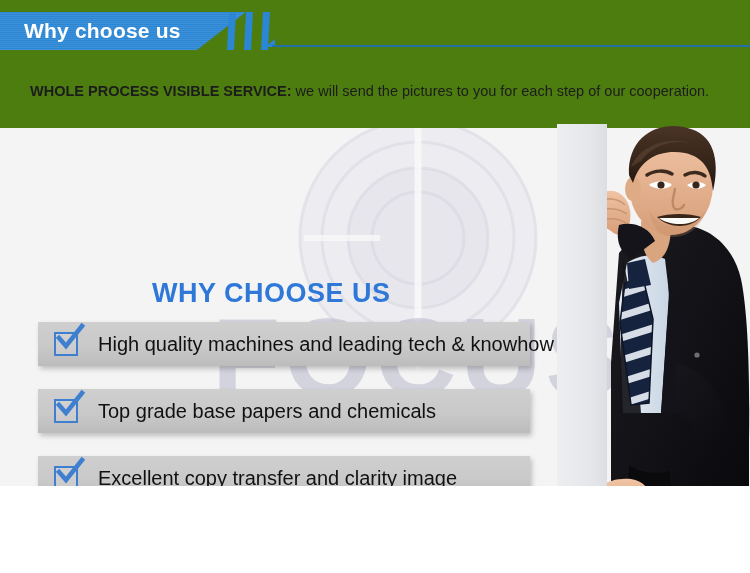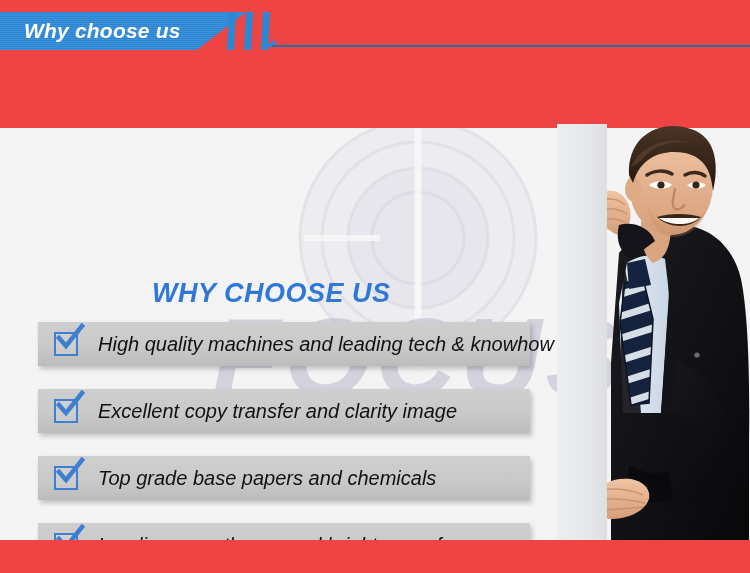--- a/index.html
+++ b/index.html
@@ -7,24 +7,23 @@
     margin: 0;
     padding: 0;
     background: #ffffff;
   }
   body {
     font-family: "Liberation Sans", sans-serif;
   }
   #page {
     position: relative;
     width: 750px;
-    height: 573px;
-    background: #ef4444;
+    height: 486px;
+    background: #4d7c0f;
     overflow: hidden;
-    font-style: italic;
   }
 
   
   .banner-wrap {
     position: absolute;
     left: 0;
     top: 12px;
     width: 750px;
     height: 38px;
   }
@@ -224,20 +223,21 @@
   <div class="banner-wrap">
     <div class="banner-block"></div>
     <div class="stripe s1"></div>
     <div class="stripe s2"></div>
     <div class="stripe s3"></div>
     <div class="banner-title">Why choose us</div>
   </div>
   <div class="banner-rule-tip"></div>
   <div class="banner-rule"></div>
 
+  <p class="intro"><b>WHOLE PROCESS VISIBLE SERVICE:</b><span> we will send the pictures to you for each step of our cooperation.</span></p>
 
   <div class="panel">
 
     <svg class="wm wm-logo" viewBox="0 0 300 300">
       <g fill="none" stroke="#b8b8cc" stroke-width="3" opacity="0.55">
         <circle cx="150" cy="150" r="118"></circle>
         <circle cx="150" cy="150" r="96"></circle>
         <circle cx="150" cy="150" r="70"></circle>
         <circle cx="150" cy="150" r="46"></circle>
       </g>
@@ -264,30 +264,30 @@
         </span>
         <span class="row-label">High quality machines and leading tech &amp; knowhow</span>
       </div>
 
       <div class="row">
         <span class="cbox">
           <svg viewBox="0 0 30 28">
               <path d="M4 13 L11 21 L27 1" fill="none" stroke="#3f7fd0" stroke-width="4.5" stroke-linecap="square"></path>
             </svg>
         </span>
-        <span class="row-label">Excellent copy transfer and clarity image</span>
+        <span class="row-label">Top grade base papers and chemicals</span>
       </div>
 
       <div class="row">
         <span class="cbox">
           <svg viewBox="0 0 30 28">
               <path d="M4 13 L11 21 L27 1" fill="none" stroke="#3f7fd0" stroke-width="4.5" stroke-linecap="square"></path>
             </svg>
         </span>
-        <span class="row-label">Top grade base papers and chemicals</span>
+        <span class="row-label">Excellent copy transfer and clarity image</span>
       </div>
 
       <div class="row">
         <span class="cbox">
           <svg viewBox="0 0 30 28">
               <path d="M4 13 L11 21 L27 1" fill="none" stroke="#3f7fd0" stroke-width="4.5" stroke-linecap="square"></path>
             </svg>
         </span>
         <span class="row-label">Leading smoothness and brightness of paper</span>
       </div>

